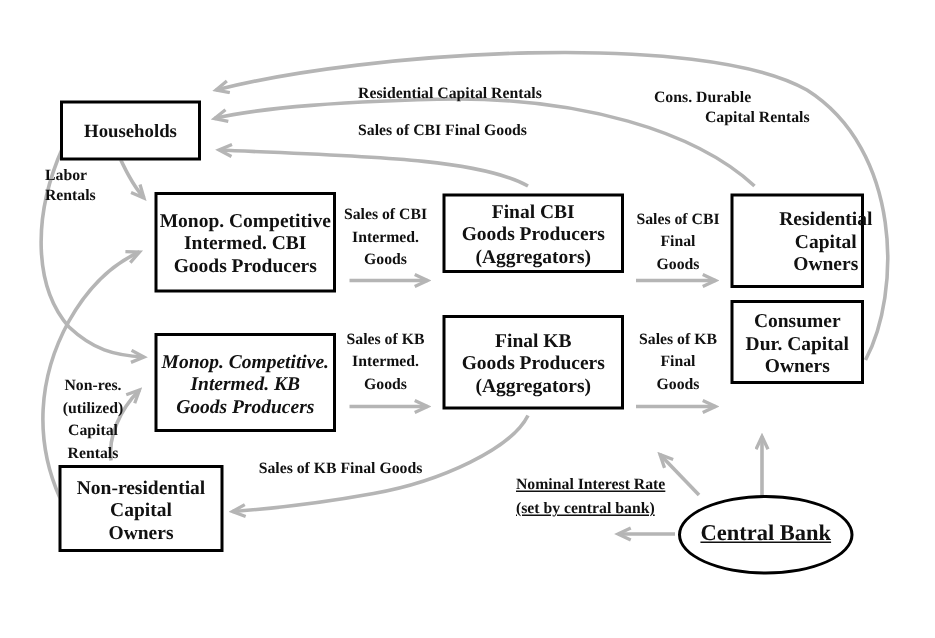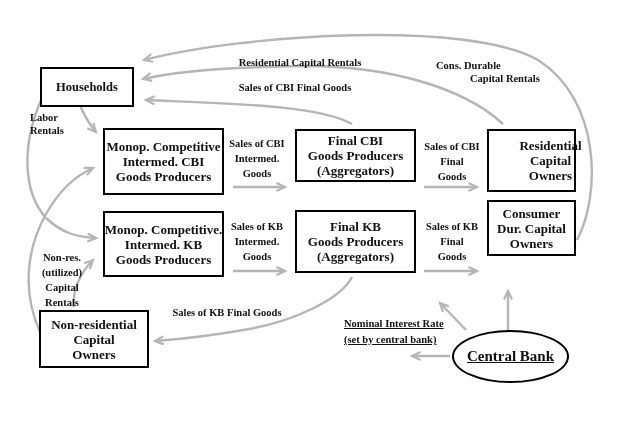--- a/index.html
+++ b/index.html
@@ -73,21 +73,21 @@
     <span>Goods Producers</span>
     <span>(Aggregators)</span>
   </div>
 
   <div class="box" style="left:487px; top:129px; width:89px; height:63px;padding-left:38px;">
     <span>Residential</span>
     <span>Capital</span>
     <span>Owners</span>
   </div>
 
-  <div class="box" style="left:103px; top:211px; width:121px; height:66px;">
+  <div class="box" style="left:103px; top:222px; width:121px; height:66px;font-style:italic;">
     <span>Monop. Competitive.</span>
     <span>Intermed. KB</span>
     <span>Goods Producers</span>
   </div>
 
   <div class="box" style="left:295px; top:210px; width:121px; height:63px;">
     <span>Final KB</span>
     <span>Goods Producers</span>
     <span>(Aggregators)</span>
   </div>

